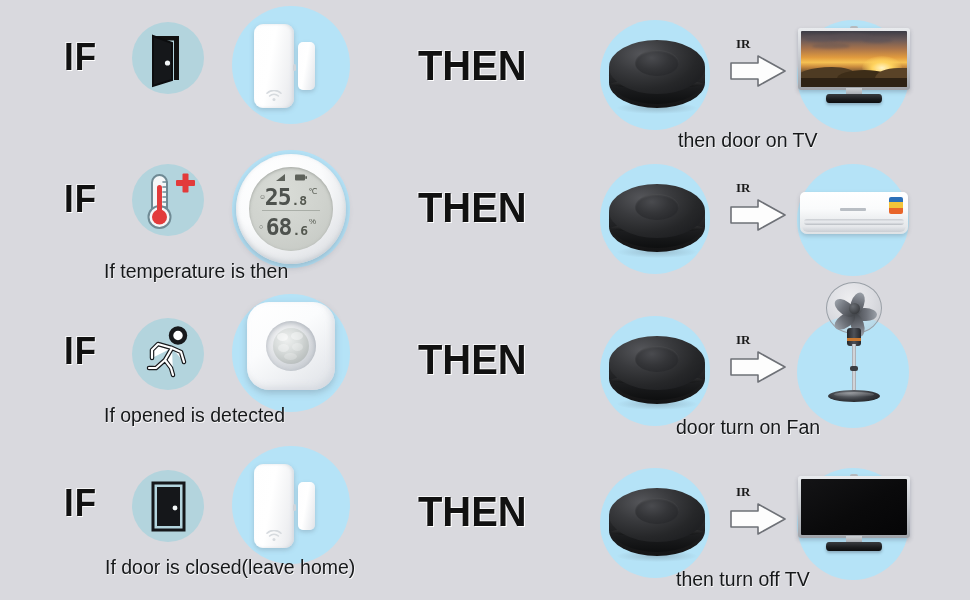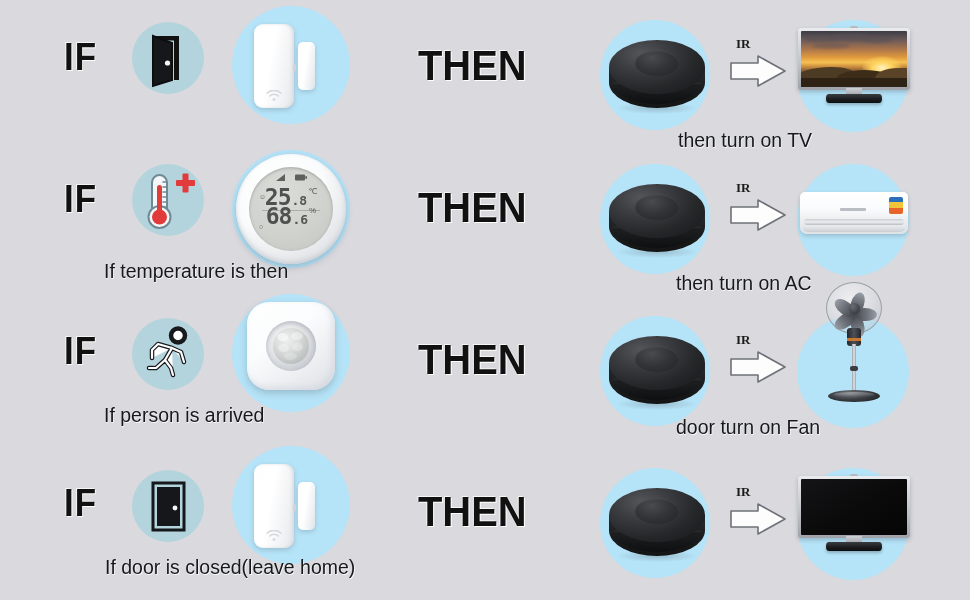--- a/index.html
+++ b/index.html
@@ -77,21 +77,21 @@
   }
   .th-face{
     position:absolute;left:13px;top:13px;right:13px;bottom:13px;border-radius:50%;
     background:radial-gradient(circle at 40% 30%,#d9dcd7 0%,#cfd2cd 55%,#c2c6c1 100%);
     box-shadow:inset 0 1px 3px rgba(120,126,120,.55);
     overflow:hidden;
   }
   .th-top-icons{position:absolute;left:0;right:0;top:7px;display:flex;justify-content:center;gap:9px;}
   .lcd-row{position:absolute;left:0;right:0;display:flex;align-items:baseline;justify-content:center;}
   .lcd-row.t{top:17px;}
-  .lcd-row.h{top:36px;}
+  .lcd-row.h{top:47px;}
   .lcd-main{
     font-family:"DejaVu Sans Mono","Liberation Mono",monospace;
     font-size:23px;color:#4e524e;letter-spacing:-1px;font-weight:bold;
   }
   .lcd-dec{
     font-family:"DejaVu Sans Mono","Liberation Mono",monospace;
     font-size:13px;color:#53574f;font-weight:bold;margin-left:1px;
   }
   .lcd-unit{font-size:8px;color:#54584f;margin-left:1px;align-self:flex-start;margin-top:3px;}
   .th-divider{position:absolute;left:13px;right:13px;top:43px;height:1px;background:rgba(120,126,118,.45);}
@@ -307,21 +307,21 @@
             <div class="dune" style="left:34%;top:70%;width:52%;height:30%;border-radius:50% 50% 0 0;background:#3d2d18;"></div>
             <div class="dune" style="left:70%;top:66%;width:40%;height:34%;border-radius:55% 30% 0 0;background:#5a4327;"></div>
             <div class="dune" style="left:0;top:84%;width:100%;height:16%;background:#2e2214;"></div>
           </div>
         </div>
       </div>
       <div class="tv-stand-neck"></div>
       <div class="tv-stand-base"></div>
     </div>
 
-    <div class="cap" style="left:678px;top:129px;">then turn on TV</div>
+    <div class="cap" style="left:678px;top:129px;">then door on TV</div>
   </div>
 
   <div class="row r1">
 
     <div class="if-label" style="top:34px;">IF</div>
 
     <div class="circ circ-icon" style="top:20px;">
       <svg width="72" height="72" viewBox="0 0 72 72">
         <rect x="20" y="11" width="15" height="41" rx="7.5" fill="#f4f7f8" stroke="#6f8a94" stroke-width="2"></rect>
         <circle cx="27.5" cy="53" r="11" fill="#f4f7f8" stroke="#6f8a94" stroke-width="2"></circle>
@@ -394,21 +394,20 @@
     <div class="ac">
       <div class="ac-body">
         <div class="ac-logo"></div>
         <div class="ac-badge"></div>
         <div class="ac-vent"></div>
         <div class="ac-lip"></div>
       </div>
     </div>
 
     <div class="cap" style="left:104px;top:116px;">If temperature is then</div>
-    <div class="cap" style="left:676px;top:128px;">then turn on AC</div>
   </div>
 
   <div class="row r2">
 
     <div class="if-label" style="top:42px;">IF</div>
 
     <div class="circ circ-icon" style="top:30px;">
       <svg width="72" height="72" viewBox="0 0 72 72">
         <g stroke="#17191c" stroke-width="4.5" stroke-linejoin="round" stroke-linecap="round" fill="#ffffff">
           <circle cx="46" cy="17.5" r="7"></circle>
@@ -467,21 +466,21 @@
         <div class="fan-hub"></div>
       </div>
       <div class="fan-motor"></div>
       <div class="fan-band"></div>
       <div class="fan-pole"></div>
       <div class="fan-collar"></div>
       <div class="fan-base"></div>
       <div class="fan-base-hi"></div>
     </div>
 
-    <div class="cap" style="left:104px;top:116px;">If person is arrived</div>
+    <div class="cap" style="left:104px;top:116px;">If opened is detected</div>
     <div class="cap" style="left:676px;top:128px;">door turn on Fan</div>
   </div>
 
   <div class="row r3">
 
     <div class="if-label" style="top:42px;">IF</div>
 
     <div class="circ circ-icon" style="top:30px;">
       <svg width="72" height="72" viewBox="0 0 72 72">
         <rect x="21" y="13" width="31" height="47" fill="none" stroke="#15171a" stroke-width="3"></rect>
@@ -528,15 +527,16 @@
       <div class="tv-frame">
         <div class="tv-screen">
           <div style="position:absolute;inset:0;background:linear-gradient(150deg,#141416 0%,#0a0a0b 55%,#050506 100%);"></div>
         </div>
       </div>
       <div class="tv-stand-neck"></div>
       <div class="tv-stand-base"></div>
     </div>
 
     <div class="cap" style="left:105px;top:116px;">If door is closed(leave home)</div>
+    <div class="cap" style="left:676px;top:128px;">then turn off TV</div>
   </div>
 
 </div>
 
 </body></html>

